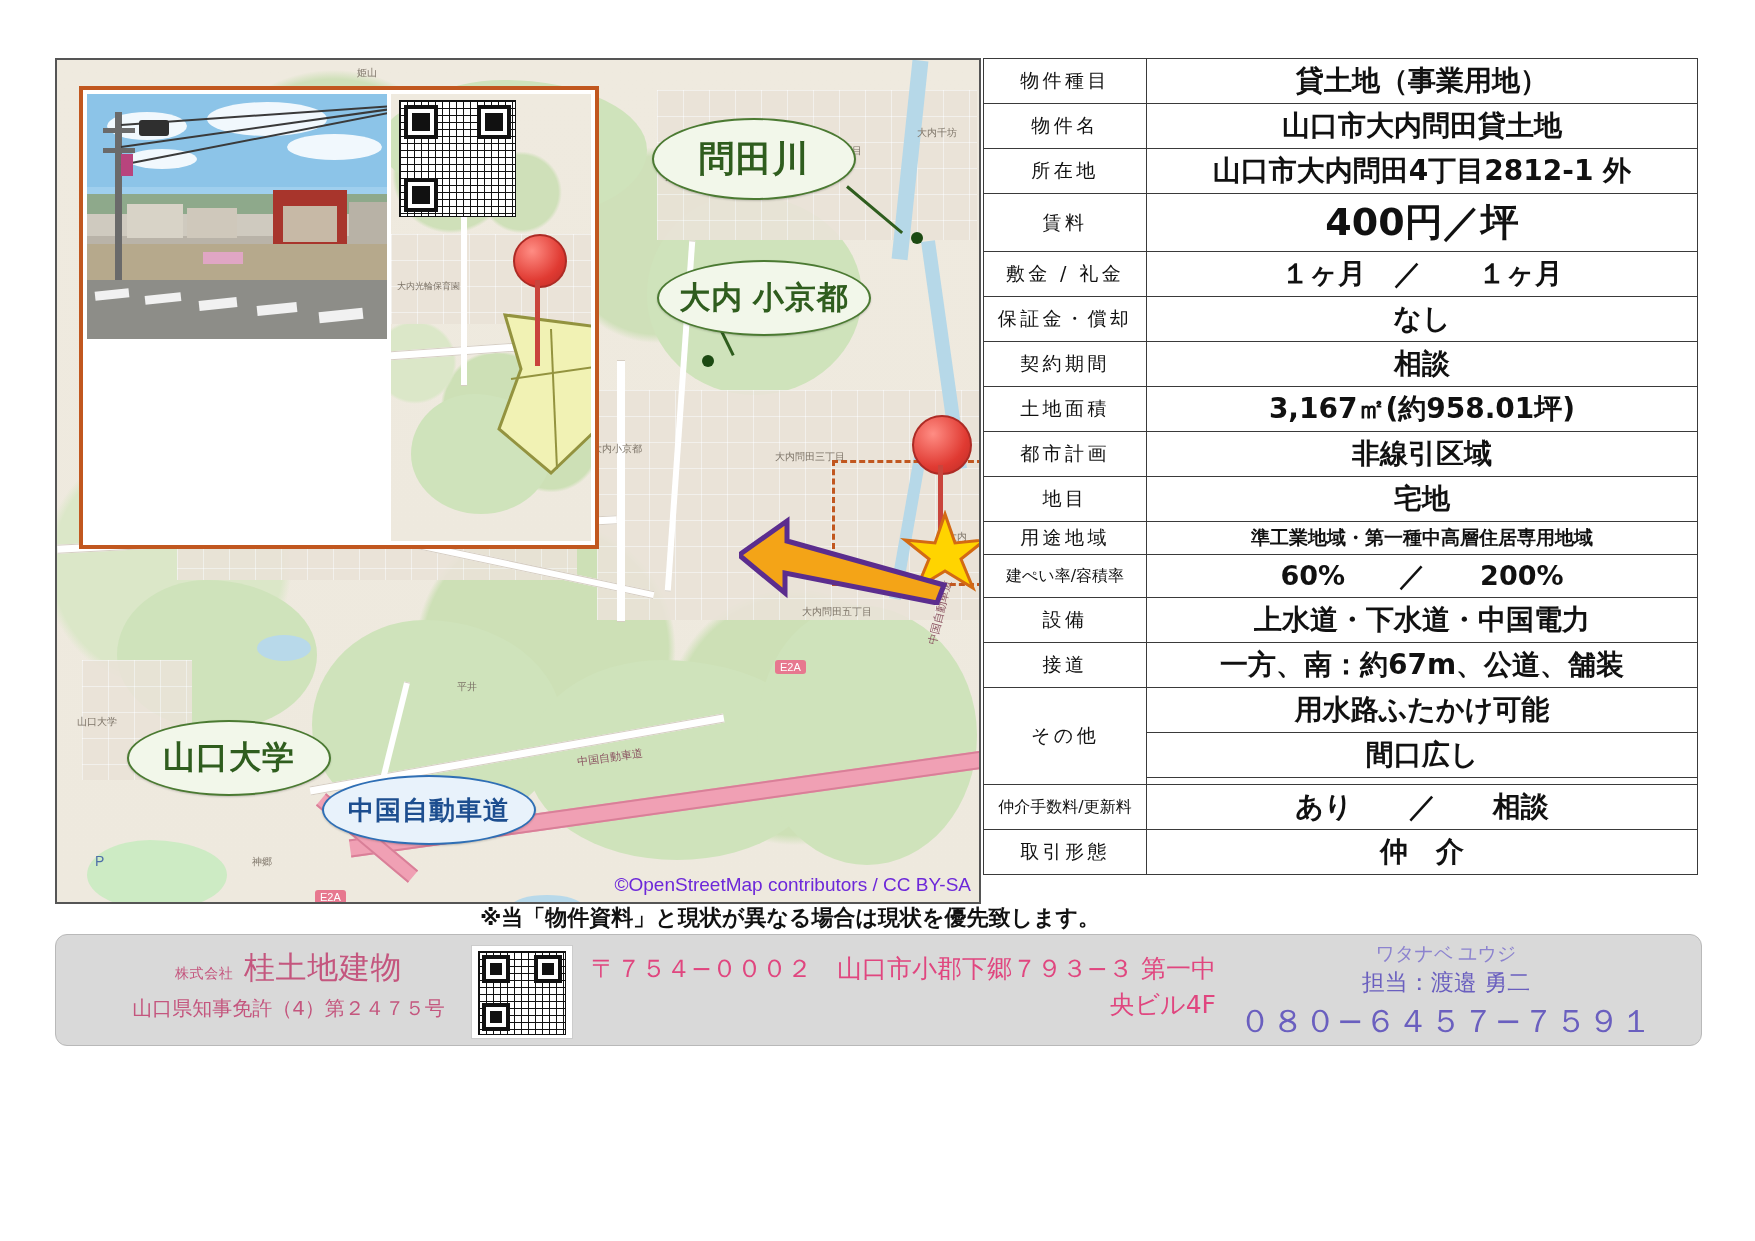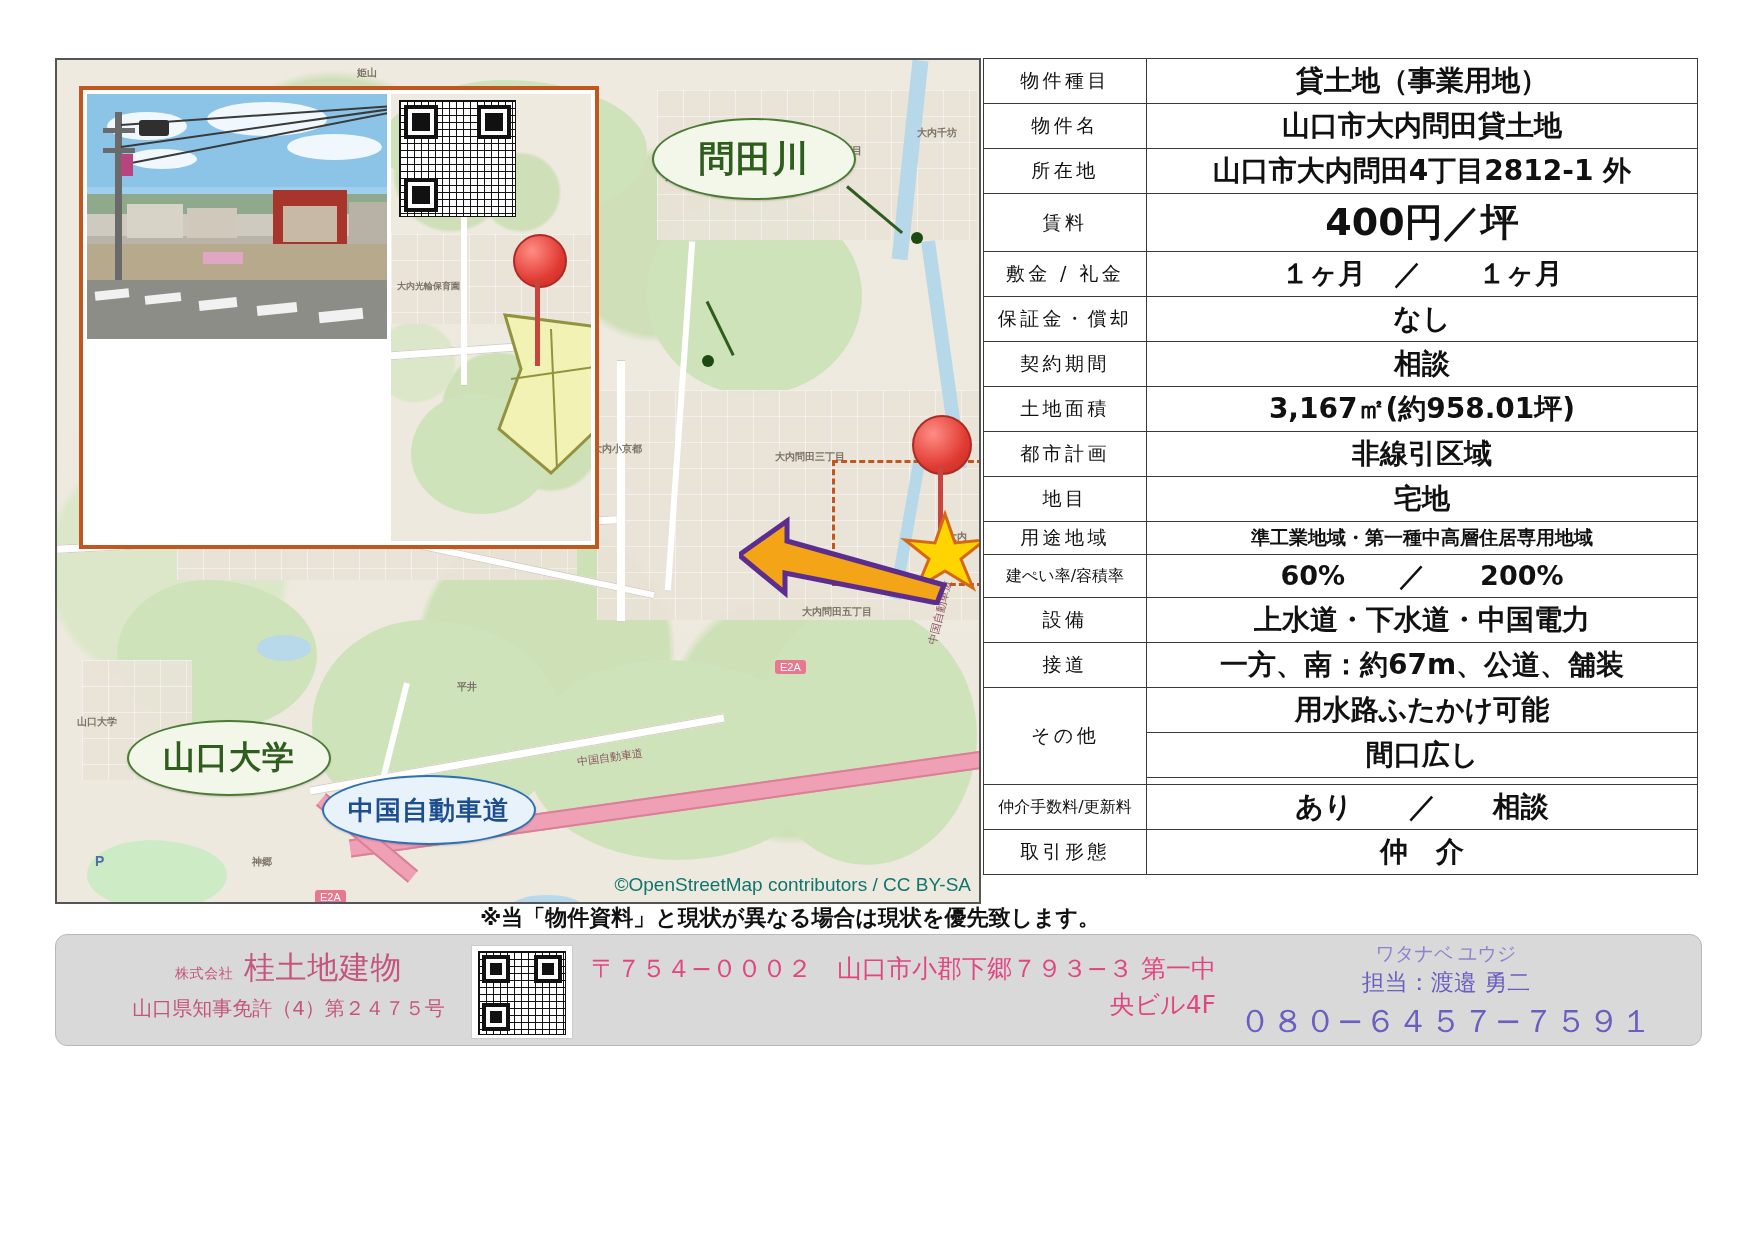--- a/index.html
+++ b/index.html
@@ -35,21 +35,21 @@
       linear-gradient(90deg, rgba(255,255,255,.75) 1px, rgba(0,0,0,0) 1px),
       linear-gradient(rgba(186,176,166,.55) 1px, rgba(0,0,0,0) 1px),
       linear-gradient(90deg, rgba(186,176,166,.55) 1px, rgba(0,0,0,0) 1px);
     background-size:26px 26px,26px 26px,26px 26px,26px 26px;
     opacity:.9;
   }
   .river{position:absolute;background:#b6d8e8;}
   .road{position:absolute;background:#ffffff;border-top:1px solid #d6cec3;border-bottom:1px solid #d6cec3;}
   .highway{position:absolute;background:#f0a0b4;border-top:2px solid #d97f98;border-bottom:2px solid #d97f98;}
   .hwy-label{position:absolute;font-size:11px;color:#8a5260;white-space:nowrap;}
-  .tiny-label{position:absolute;font-size:10px;color:#7d7468;white-space:nowrap;font-weight:bold;}
+  .tiny-label{position:absolute;font-size:10px;color:#7d7468;white-space:nowrap;}
   .water-pond{position:absolute;background:#b8d9ea;border-radius:50%;}
   
   .bubble{
     position:absolute;display:flex;align-items:center;justify-content:center;
     text-align:center;border-radius:50%;
     background:#f2f7ea;border:2px solid #4b7a32;color:#2f5d1e;
     font-weight:bold;letter-spacing:1px;
     box-shadow:0 1px 2px rgba(0,0,0,.18);
   }
   .bubble.blue{background:#e8f2fb;border-color:#2f6fb5;color:#1d4e8f;}
@@ -90,21 +90,21 @@
   .qr-eye i{position:absolute;inset:4px;background:#111;display:block;}
   .photo-inset-map{
     position:absolute;left:308px;top:4px;right:4px;bottom:4px;background:#efeadf;overflow:hidden;
   }
   
   #arrow{position:absolute;left:682px;top:455px;width:210px;height:90px;}
   
   .dashed-box{position:absolute;border:3px dashed #c1571f;}
   .star{position:absolute;}
   #osm-credit{
-    position:absolute;right:8px;bottom:6px;font-size:19px;color:#0f766e;
+    position:absolute;right:8px;bottom:6px;font-size:19px;color:#6d28d9;
     font-family:"Liberation Sans",sans-serif;
   }
   
   #spec-table{
     position:absolute;left:983px;top:58px;width:715px;
     border-collapse:collapse;
     table-layout:fixed;
   }
   #spec-table td{
     border:1px solid #3a3a3a;
@@ -222,20 +222,21 @@
   <svg id="arrow" viewBox="0 0 210 90">
     <polygon points="0,40 48,6 48,26 205,70 198,88 46,58 46,78" fill="#f4a417" stroke="#5b2d8e" stroke-width="5"></polygon>
   </svg>
 
   <div class="leader" style="left:790px;top:125px;width:72px;transform:rotate(40deg);"></div>
   <div class="leader-dot" style="left:854px;top:172px;"></div>
   <div class="bubble" style="left:595px;top:58px;width:200px;height:78px;font-size:36px;">問田川</div>
 
   <div class="leader" style="left:650px;top:240px;width:60px;transform:rotate(64deg);"></div>
   <div class="leader-dot" style="left:645px;top:295px;"></div>
+  <div class="bubble" style="left:600px;top:200px;width:210px;height:72px;font-size:31px;">大内 小京都</div>
 
   <div class="bubble" style="left:130px;top:305px;width:150px;height:90px;font-size:26px;line-height:1.2;white-space:pre-line;">セブン
 イレブン</div>
 
   <div class="bubble" style="left:70px;top:660px;width:200px;height:72px;font-size:32px;">山口大学</div>
 
   <div class="bubble blue" style="left:265px;top:715px;width:210px;height:66px;font-size:26px;">中国自動車道</div>
 
   <div id="photo-inset">
 

